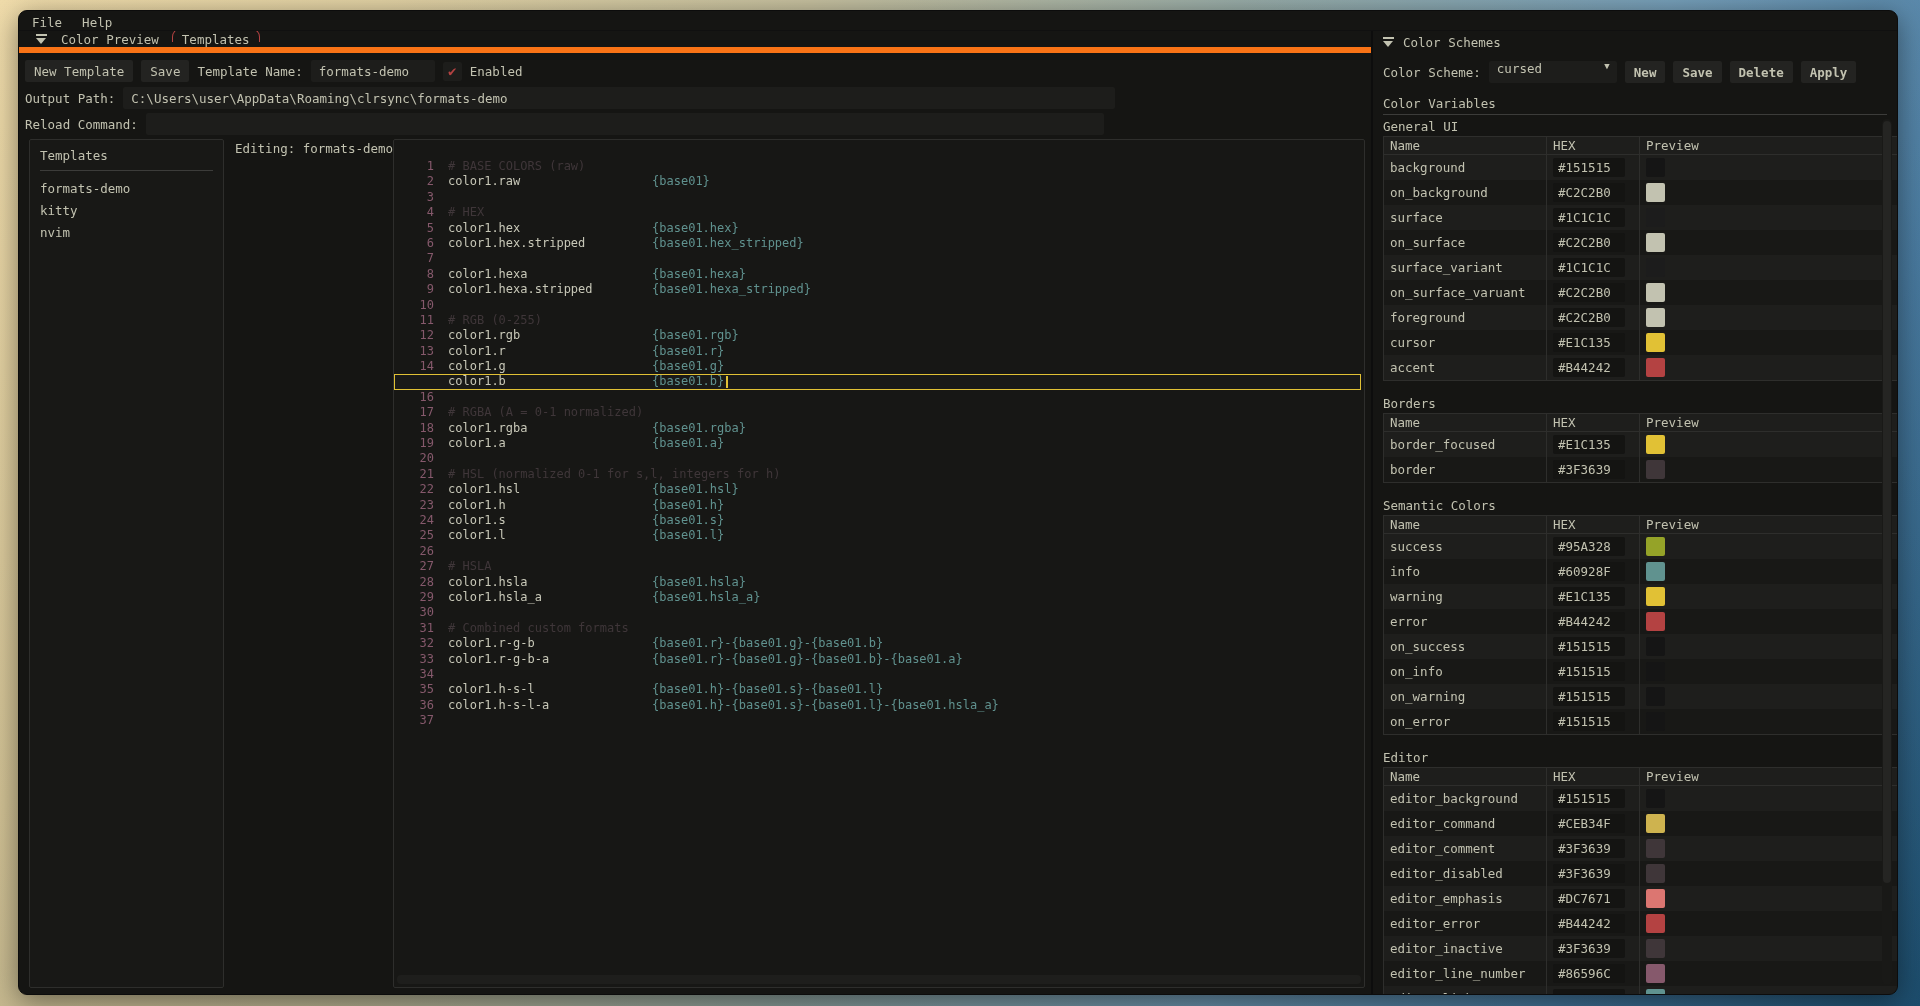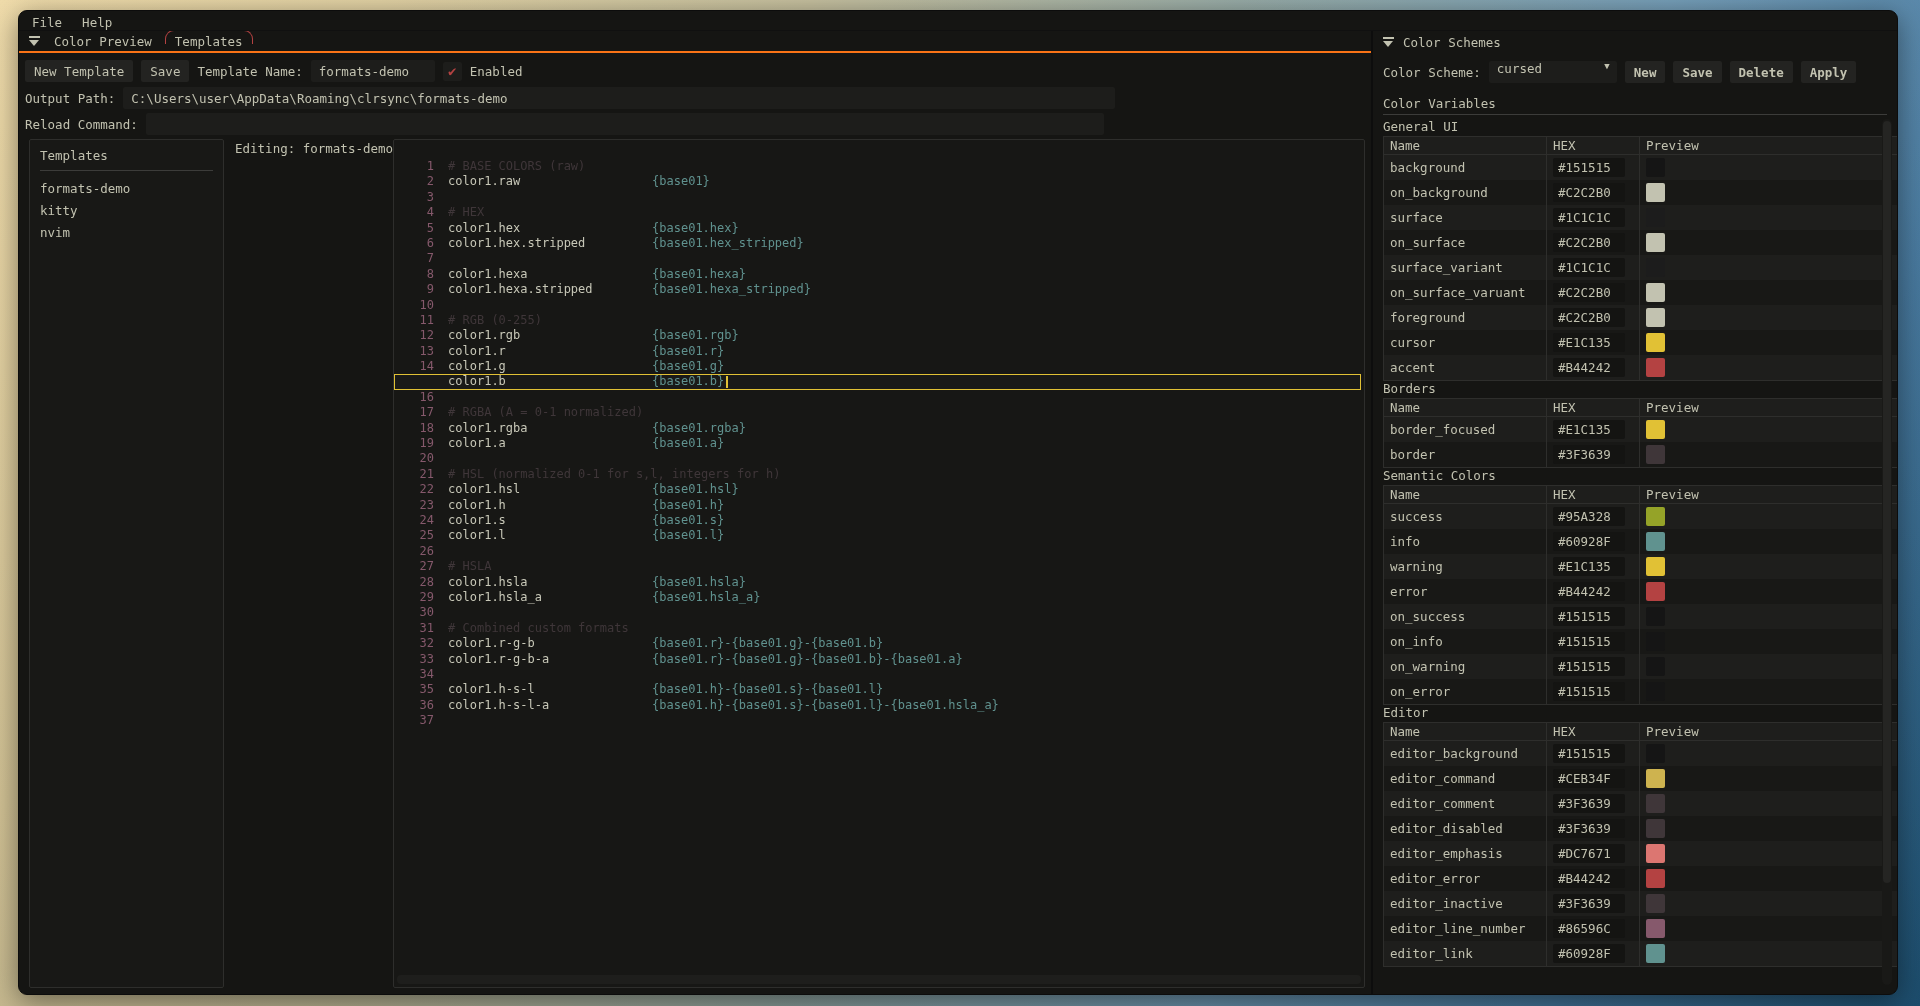--- a/index.html
+++ b/index.html
@@ -23,22 +23,22 @@
   }
   
   .menubar{height:20px; display:flex; align-items:flex-end; gap:20px; padding-left:13px;
     border-bottom:1px solid #101010;}
   .menu-item{cursor:default;}
   
   .docks{display:flex; height:964px;}
   .dock-left{width:1352px; position:relative; overflow:hidden;}
   .dock-right{flex:1; border-left:2px solid #0d0d0d; position:relative; overflow:hidden;}
   
-  .tabbar{height:22px; display:flex; align-items:center; gap:10px; padding-left:10px;
-    border-bottom:2px solid #f97316;}
+  .tabbar{height:22px; display:flex; align-items:center; gap:10px; padding-left:17px;
+    border-bottom:6px solid #f97316;}
   .collapse-icon{position:relative; width:11px; height:11px; flex:none;}
   .collapse-icon::before{content:""; position:absolute; top:0; left:0; right:0; height:2px; background:var(--fg);}
   .collapse-icon::after{content:""; position:absolute; top:4px; left:0;
     border-left:5.5px solid transparent; border-right:5.5px solid transparent; border-top:6px solid var(--fg);}
   .tab{padding:2px 4px;}
   .tab.active{position:relative; padding:2px 9px;}
   .tab.active::before{content:""; position:absolute; left:-1px; right:-1px; top:-2px; height:13px;
     border:1px solid var(--accent); border-bottom:none; border-radius:9px 9px 0 0;}
   
   .tb-row{display:flex; align-items:center; gap:8px; padding-left:6px;}
@@ -80,21 +80,21 @@
   
   .rp-header{height:22px; display:flex; align-items:center; gap:9px; padding-left:10px;}
   .rp-controls{margin:6px 0 0 10px; height:26px; display:flex; align-items:center; gap:8px;}
   .combo{width:128px; height:22px; background:#1d1d1b; border-radius:2px;
     display:flex; align-items:flex-start; cursor:pointer;}
   .combo-value{flex:1; padding-left:8px;}
   .combo-arrow{width:20px; font-size:9px; color:var(--fg); text-align:center;}
   .cv-title{margin:11px 10px 0; height:16px;}
   .cv-sep{height:1px; background:#3c3c3a; margin:2px 10px 0;}
   .sections{margin:0 10px;}
-  .section-label{height:17px;}
+  .section-label{margin-top:15px; height:17px;}
   .section-label.first{margin-top:4px;}
   .cv-table{width:520px; border:1px solid var(--border);}
   .cv-row{display:grid; grid-template-columns:163px 93px 1fr;}
   .cv-row.head{height:18px; background:#1e1e1c; border-bottom:1px solid var(--border);}
   .cv-row.odd{height:25px; background:#1e1e1c;}
   .cv-row.even{height:25px; background:#181816;}
   .cv-cell{display:flex; align-items:center; padding-left:6px; overflow:hidden; white-space:nowrap;}
   .cv-cell{border-right:1px solid #27272533;}
   .cv-row .cv-cell:nth-child(1),.cv-row .cv-cell:nth-child(2){border-right:1px solid var(--border);}
   .cv-row .cv-cell:nth-child(3){border-right:none;}

